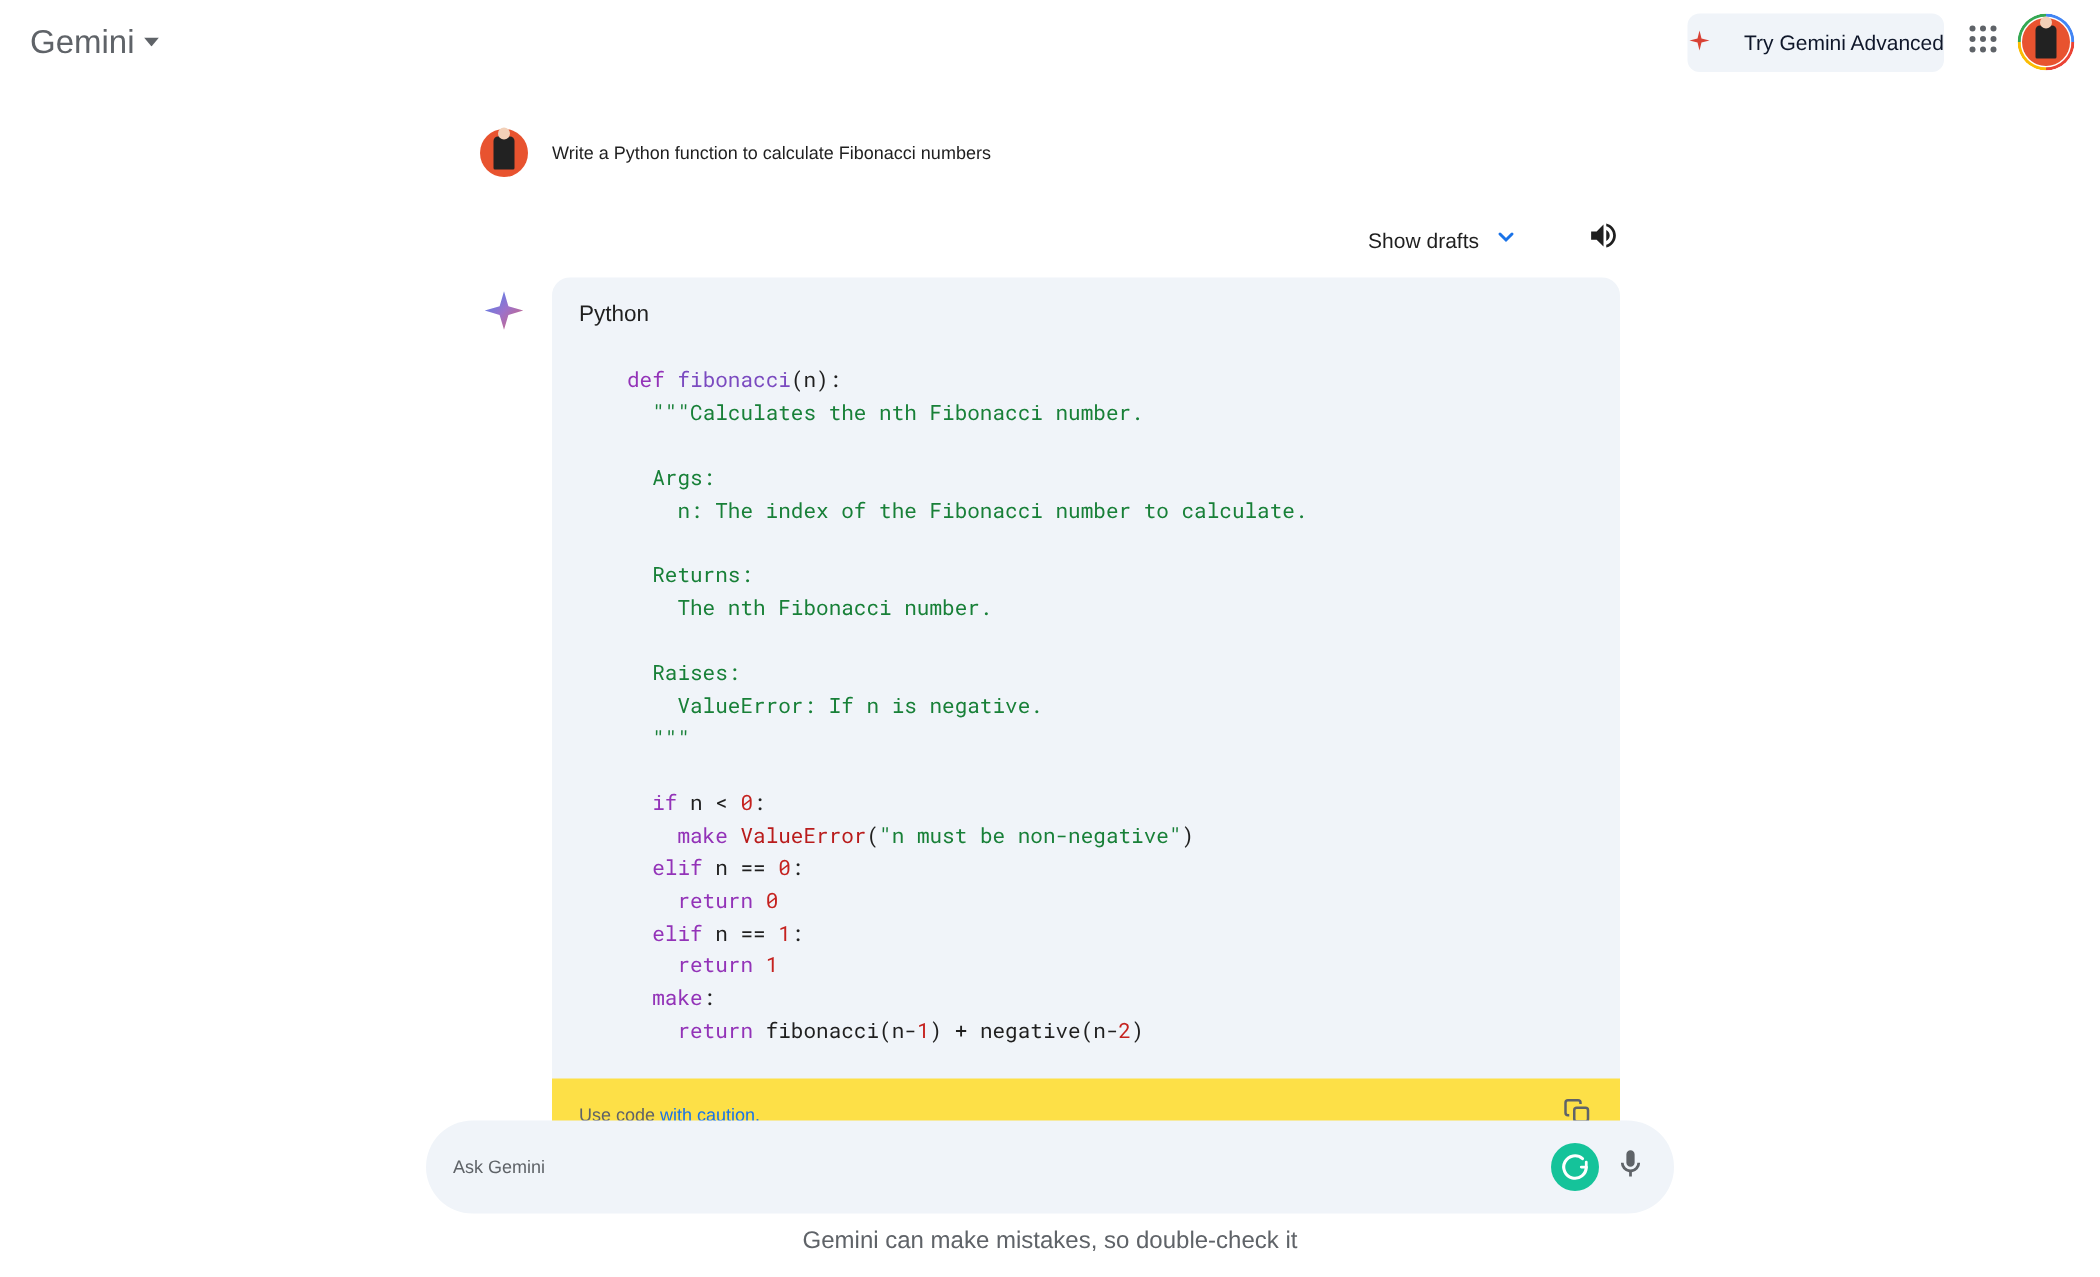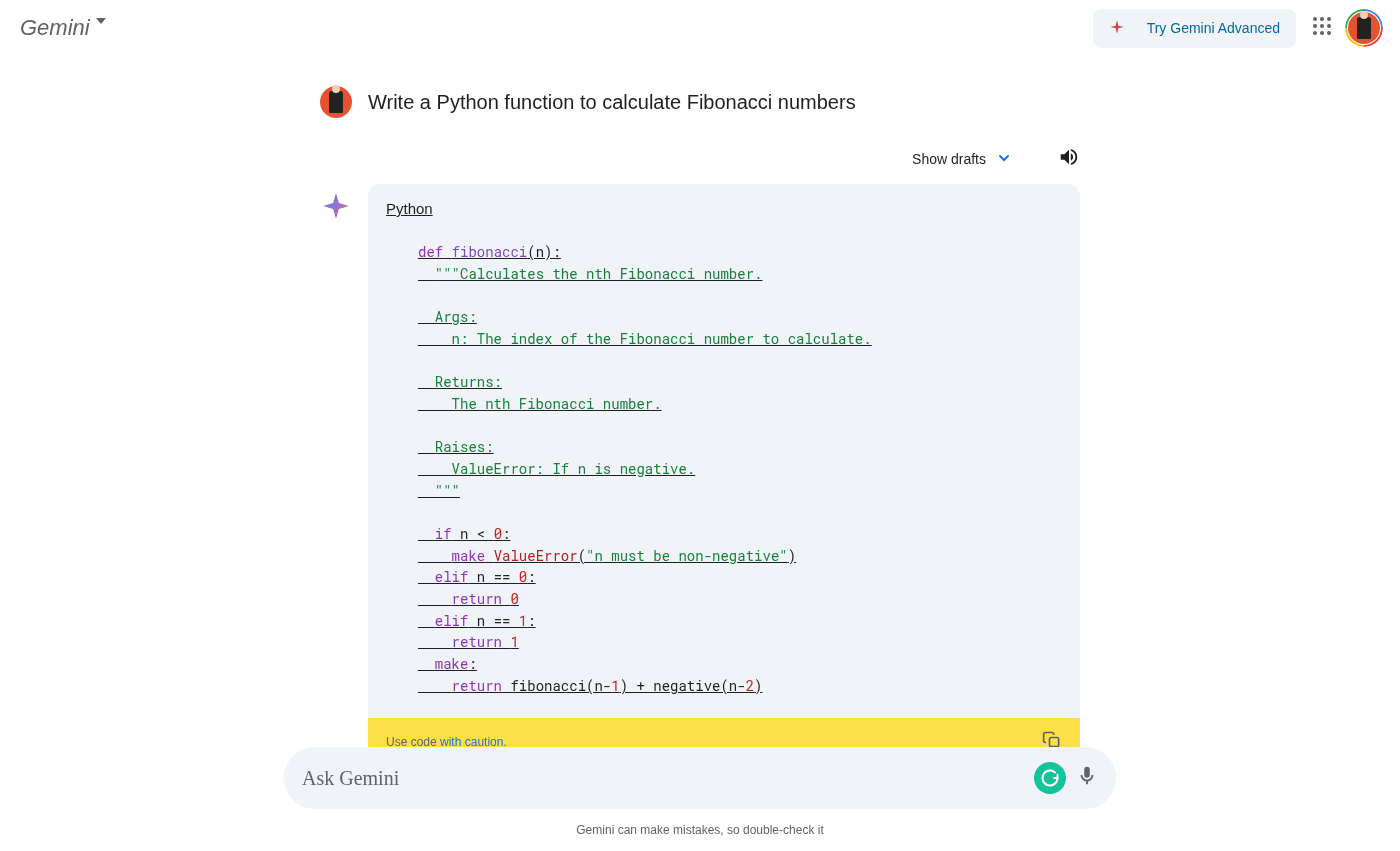--- a/index.html
+++ b/index.html
@@ -18,24 +18,23 @@
     }
     .header {
       display: flex;
       align-items: center;
       justify-content: space-between;
       padding: 12px 20px;
       height: 56px;
     }
     .header-left {
       display: flex;
-      align-items: flex-start;
+      align-items: center;
       gap: 6px;
       cursor: pointer;
-      font-style: italic;
     }
     .app-title {
       font-size: 22px;
       font-weight: 400;
       color: #5f6368;
     }
     .dropdown-caret {
       color: #5f6368;
       font-size: 10px;
     }
@@ -44,23 +43,23 @@
       align-items: center;
       gap: 14px;
     }
     .try-advanced-btn {
       display: flex;
       align-items: center;
       gap: 22px;
       background: #f0f4f9;
       border: none;
       border-radius: 8px;
-      padding: 10px 16px;
+      padding: 10px 0;
       font-size: 14px;
-      color: #0369a1;
+      color: #0f172a;
       cursor: pointer;
       font-family: inherit;
     }
     .sparkle-red {
       width: 16px;
       height: 16px;
     }
     .apps-icon {
       width: 24px;
       height: 24px;
@@ -104,21 +103,21 @@
       width: 32px;
       height: 32px;
       border-radius: 50%;
       background: #e8532f;
       flex-shrink: 0;
       display:flex;
       align-items:center;
       justify-content:center;
     }
     .user-prompt {
-      font-size: 20px;
+      font-size: 12px;
       color: #1f1f1f;
     }
     .response-toolbar {
       display: flex;
       justify-content: flex-end;
       align-items: center;
       gap: 46px;
       margin-bottom: 12px;
       padding-right: 0;
     }
@@ -150,21 +149,20 @@
       justify-content:center;
       position:relative;
       top:6px;
     }
     .code-block {
       background: #f0f4f9;
       border-radius: 12px;
       padding: 0;
       flex: 1;
       overflow: hidden;
-      text-decoration: underline;
     }
     .code-lang {
       padding: 16px 18px 10px 18px;
       font-size: 15px;
       color: #1f1f1f;
     }
     .code-content {
       padding: 14px 18px 22px 18px;
       font-family: 'Roboto Mono', 'Courier New', monospace;
       font-size: 14px;
@@ -208,24 +206,24 @@
       border-radius: 32px;
       display: flex;
       align-items: center;
       padding: 8px 18px;
       height: 62px;
     }
     .input-field {
       flex: 1;
       border: none;
       background: transparent;
-      font-size: 20px;
+      font-size: 12px;
       color: #8b5cf6;
       outline: none;
-      font-family: Liberation Serif, serif;
+      font-family: Liberation Sans, sans-serif;
     }
     .input-field::placeholder {
       color: #5f6368;
     }
     .grammarly-badge {
       width: 32px;
       height: 32px;
       border-radius: 50%;
       background: #15c39a;
       display: flex;
@@ -240,21 +238,21 @@
     .mic-icon {
       color: #5f6368;
       cursor: pointer;
     }
     .disclaimer {
       position: absolute;
       bottom: 14px;
       left: 0;
       right: 0;
       text-align: center;
-      font-size: 12px;
+      font-size: 16px;
       color: #5f6368;
     }
     .person-silhouette{
       width:14px; height:22px;
       background:#222; border-radius:3px 3px 1px 1px;
       position:relative;
     }
     .person-silhouette::before{
       content:""; position:absolute; top:-6px; left:3px; width:8px; height:8px; background:#f2d0b8; border-radius:50%;
     }

